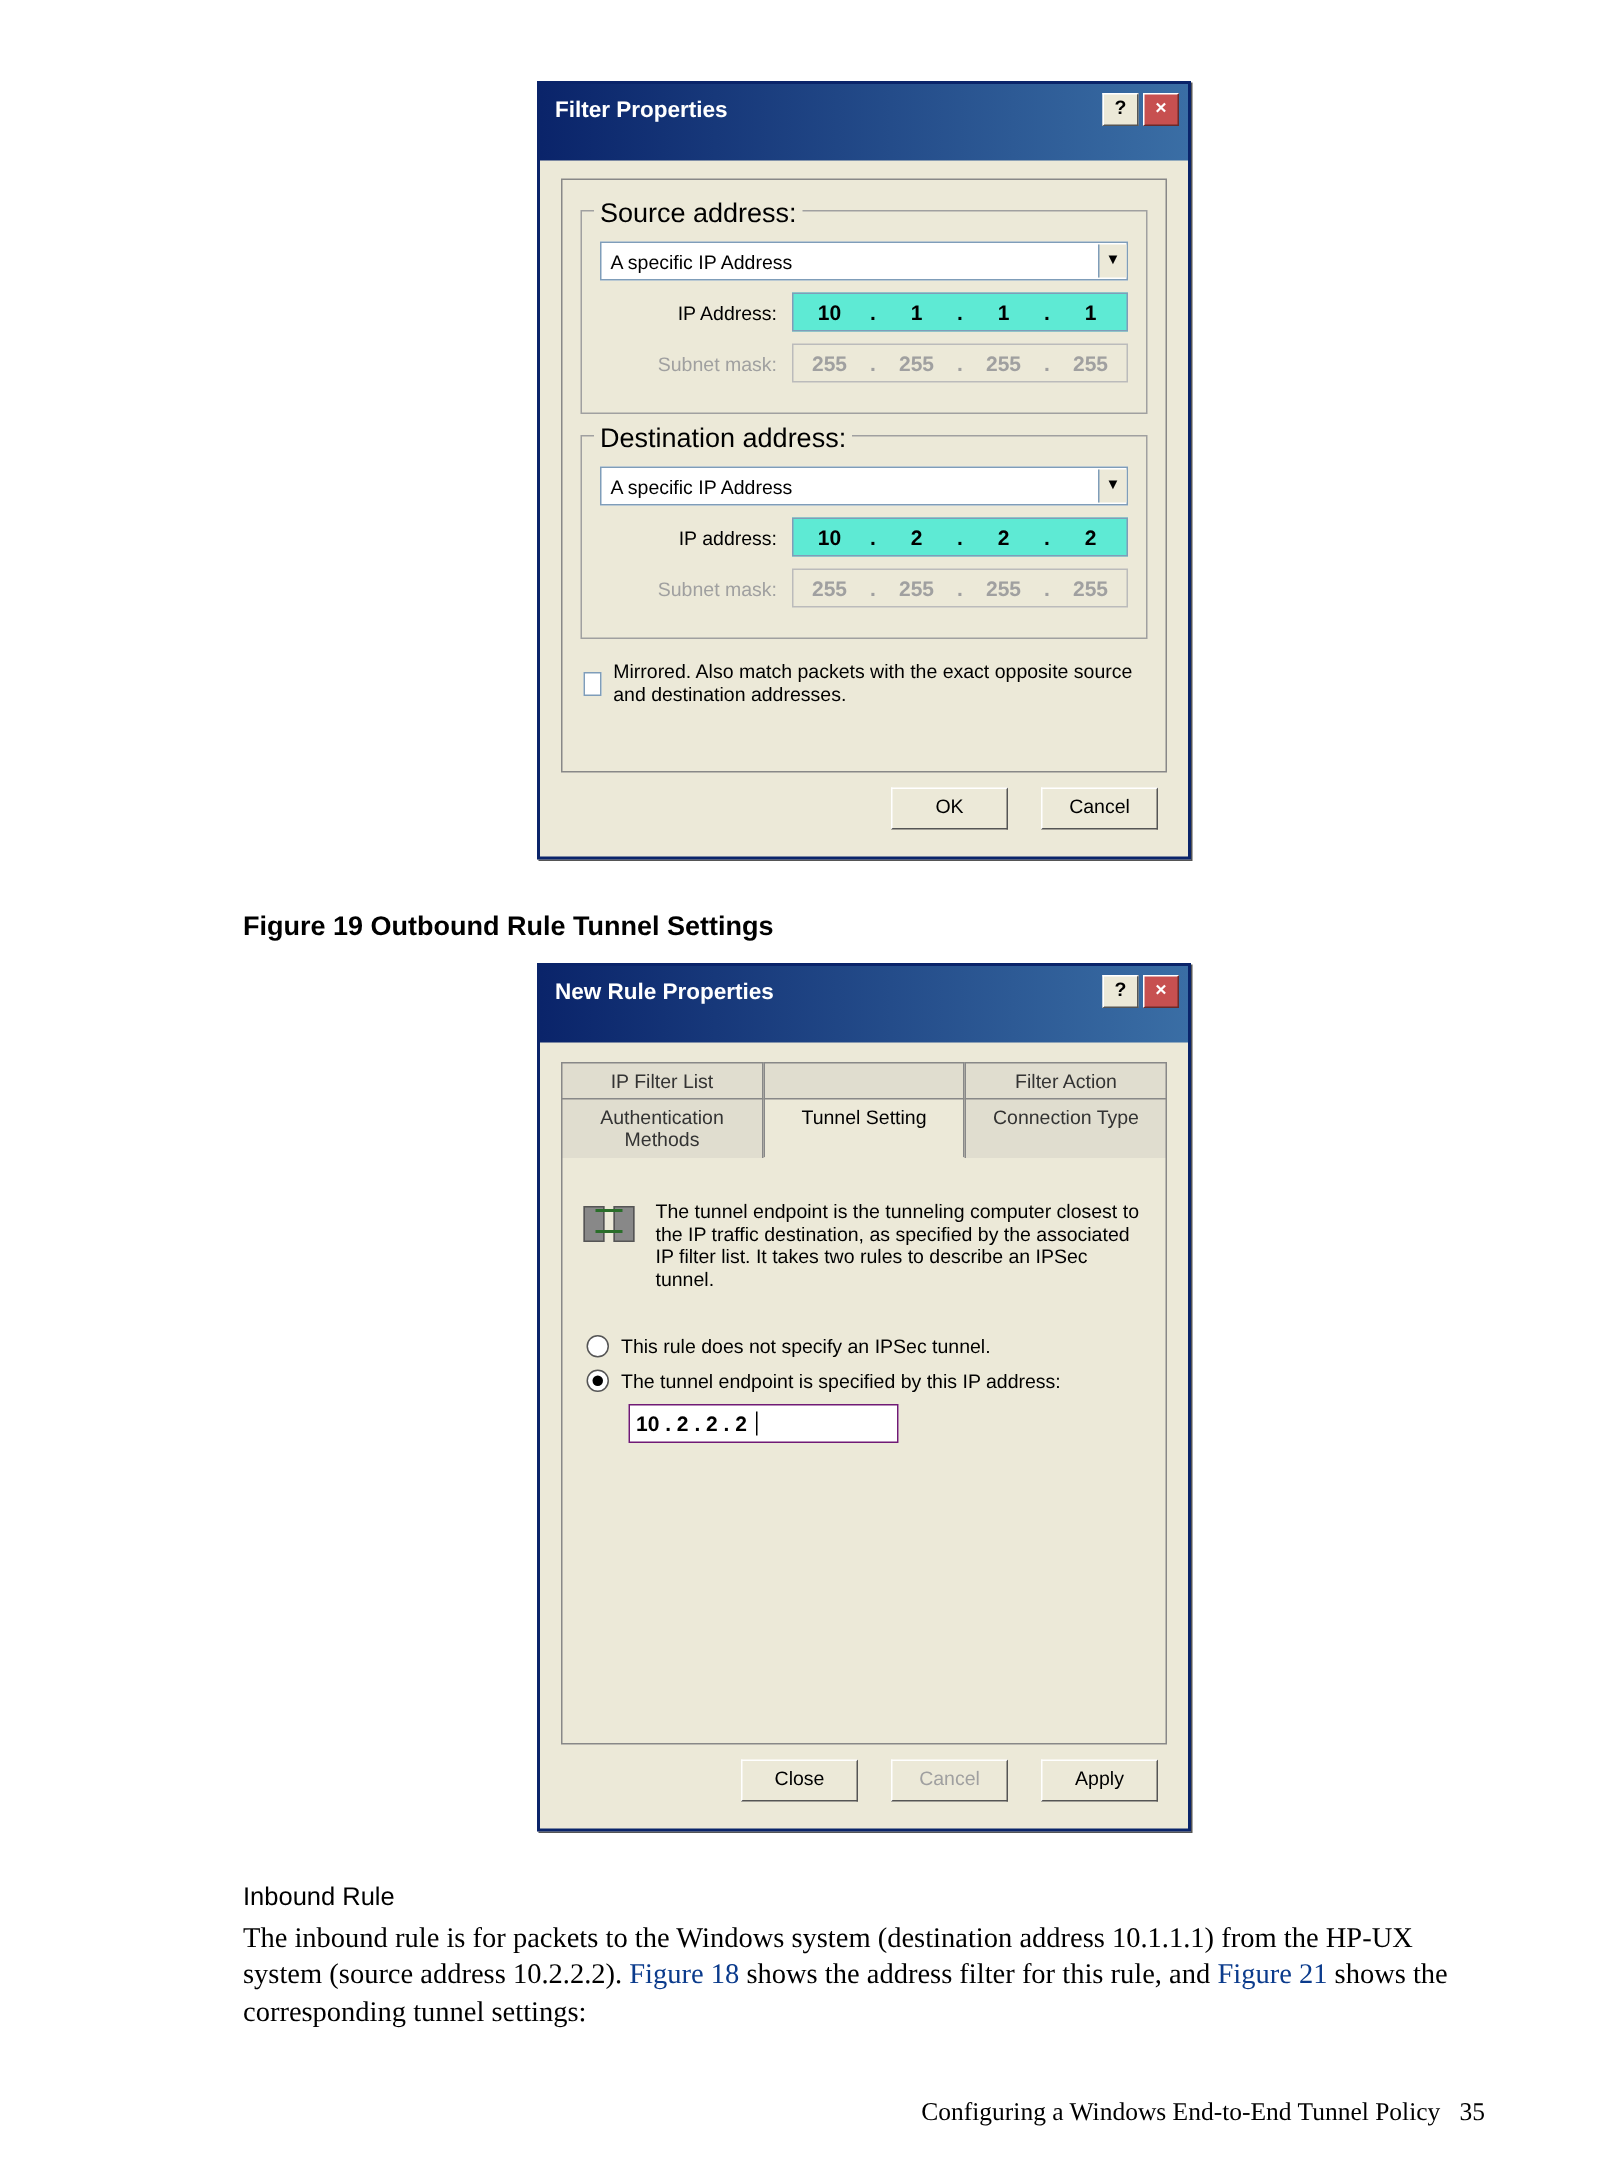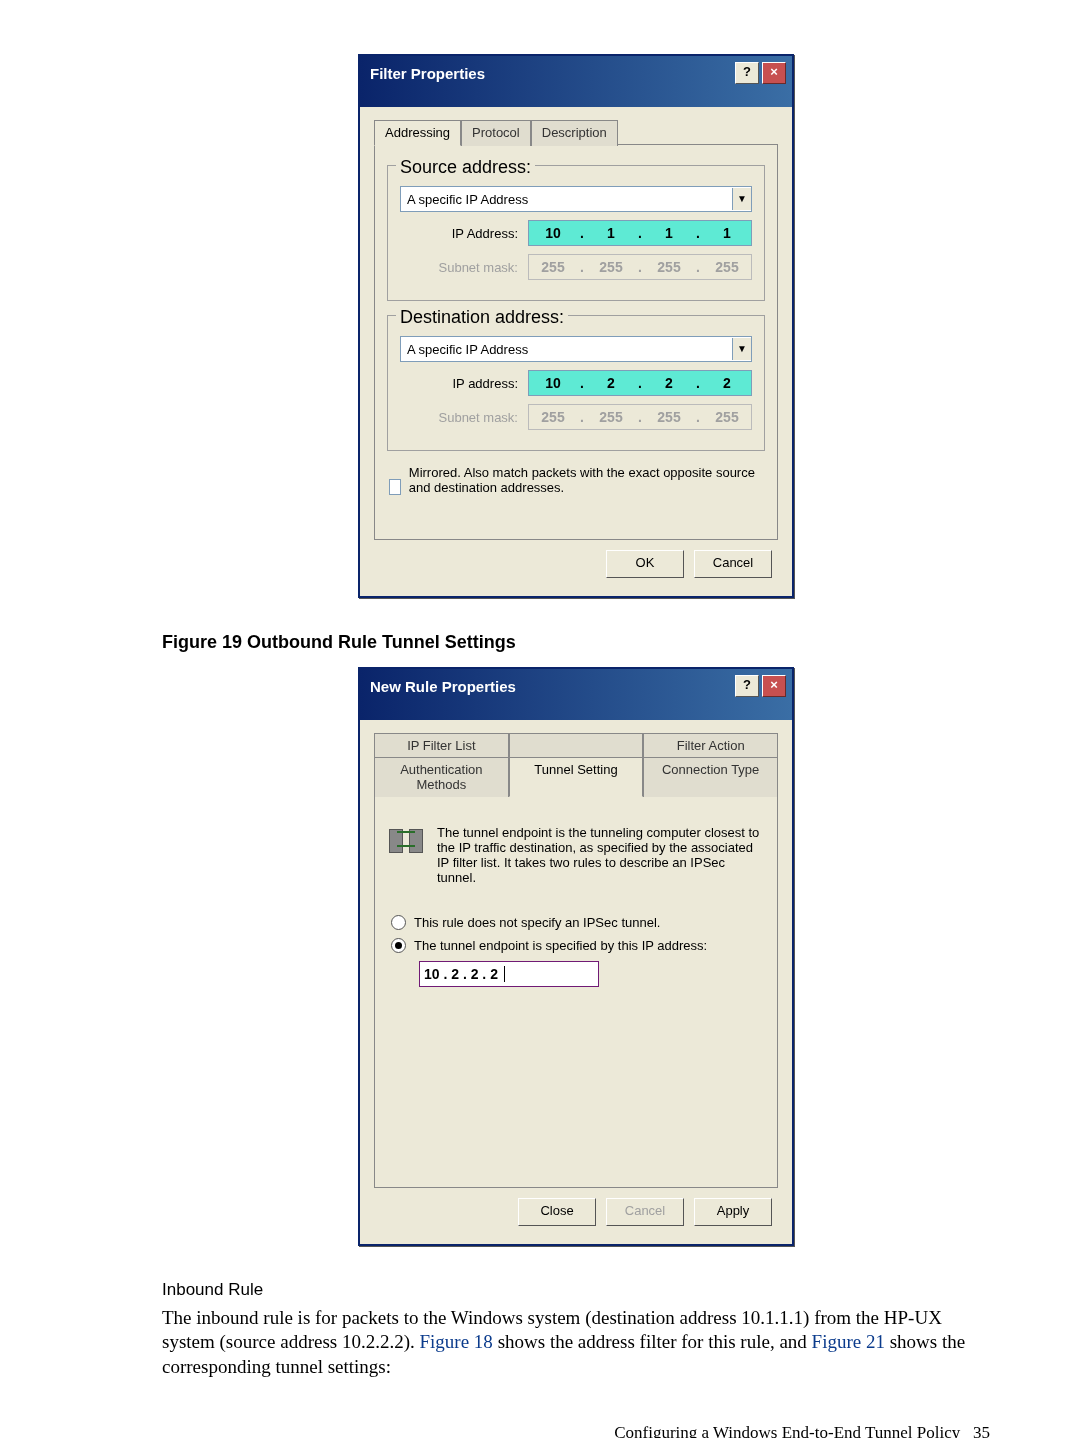--- a/index.html
+++ b/index.html
@@ -139,27 +139,27 @@
     border:1px solid #7f9db9;
     background:#5eead4;
     height:24px;
     align-items:center;
     font-size:14px;
     font-weight:bold;
   }
   .ipbox.disabled { background:#ece9d8; color:#a0a0a0; border-color:#bbb;}
   .ipbox .oct { width:48px; text-align:center; }
   .ipbox .dot { width:10px; text-align:center; }
-  .mirror-row { display:flex; align-items:flex-end; gap:8px; margin:4px 2px 30px 2px; font-size:13px;}
+  .mirror-row { display:flex; align-items:center; gap:8px; margin:4px 2px 30px 2px; font-size:13px;}
   .mirror-row .cbx {
     width:14px;height:14px;border:1px solid #7f9db9;background:#fff;
     margin-top:2px;
     position:relative;
   }
-  .btnrow { display:flex; justify-content:flex-end; gap:10px; padding:10px 6px 4px 0;}
+  .btnrow { display:flex; justify-content:flex-end; gap:22px; padding:10px 6px 4px 0;}
   .btn {
     min-width:76px;
     height:26px;
     background:#ece9d8;
     border:1px solid #555;
     border-top-color:#fff; border-left-color:#fff;
     font-size:13px;
     text-align:center;
     line-height:24px;
   }
@@ -226,25 +226,20 @@
   <div class="dialog-wrap">
     <div class="dialog" style="width:432px;">
       <div class="titlebar">
         <span>Filter Properties</span>
         <div class="title-buttons">
           <div class="tb-btn">?</div>
           <div class="tb-btn close">×</div>
         </div>
       </div>
       <div class="dlg-body">
-        <div class="tabs">
-          <div class="tab active">Addressing</div>
-          <div class="tab inactive">Protocol</div>
-          <div class="tab inactive">Description</div>
-        </div>
         <div class="tab-panel">
 
           <div class="group">
             <div class="legend">Source address:</div>
             <div class="dropdown">
               <span>A specific IP Address</span>
               <span class="dd-arrow">▼</span>
             </div>
             <div class="formrow">
               <div class="lbl">IP Address:</div>

